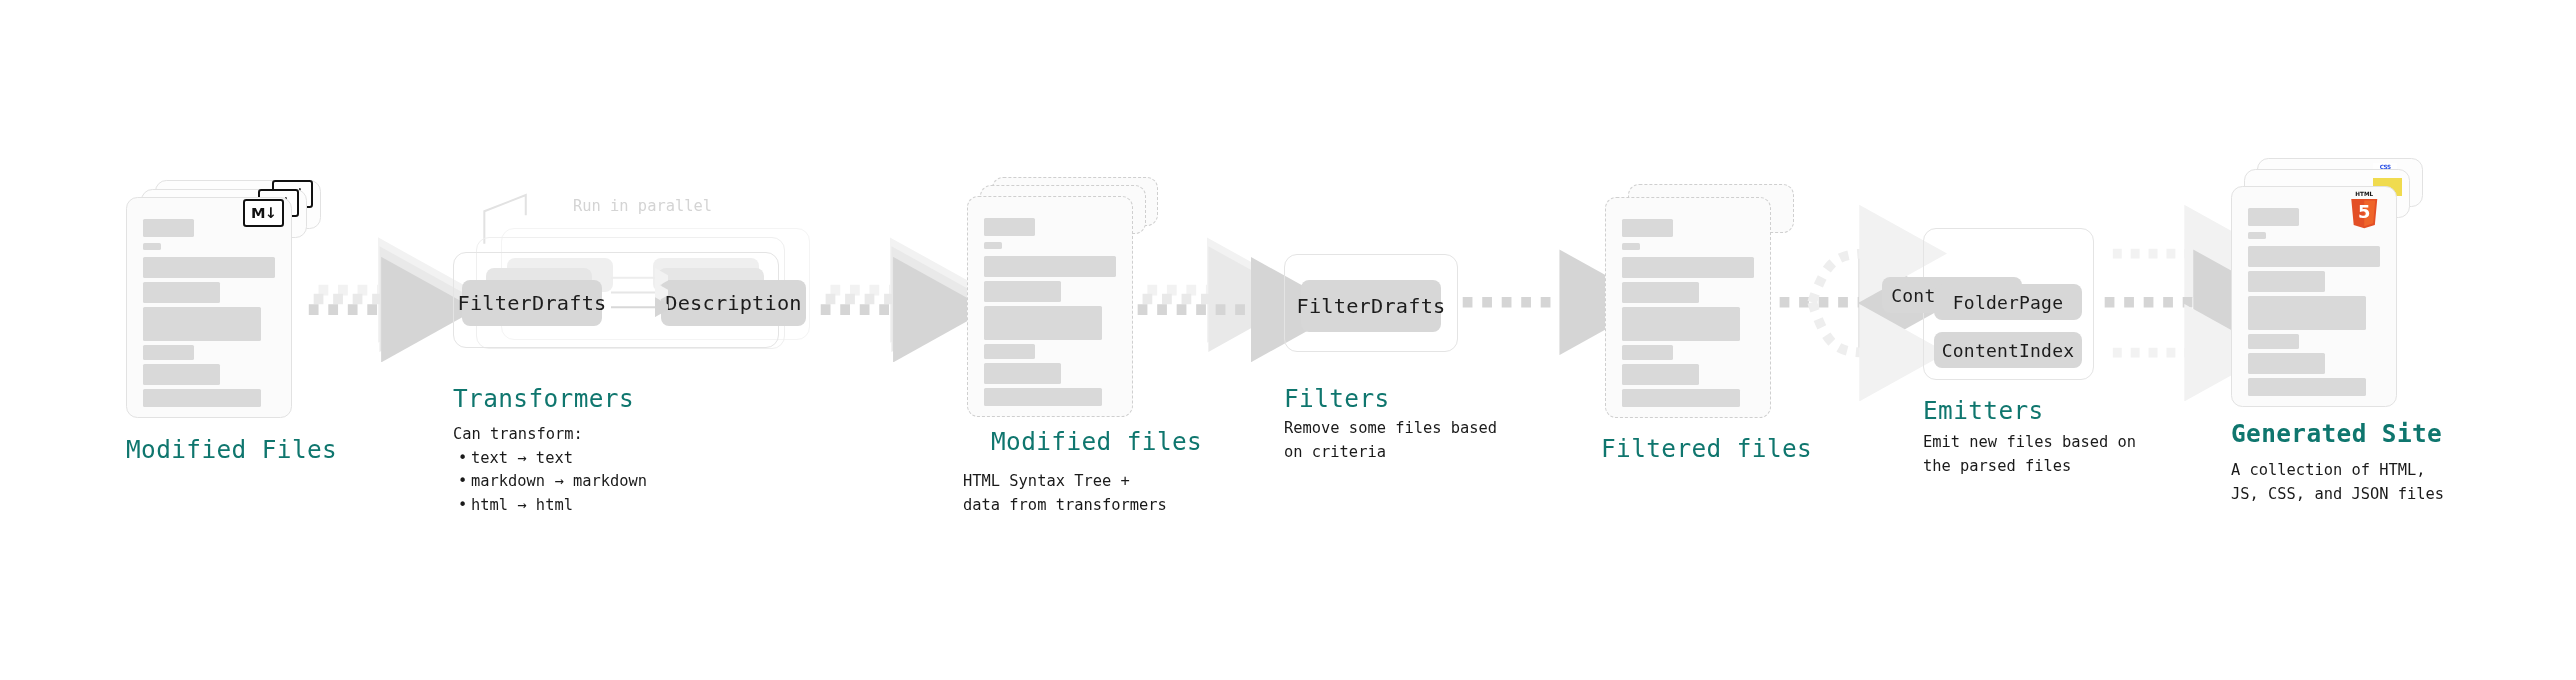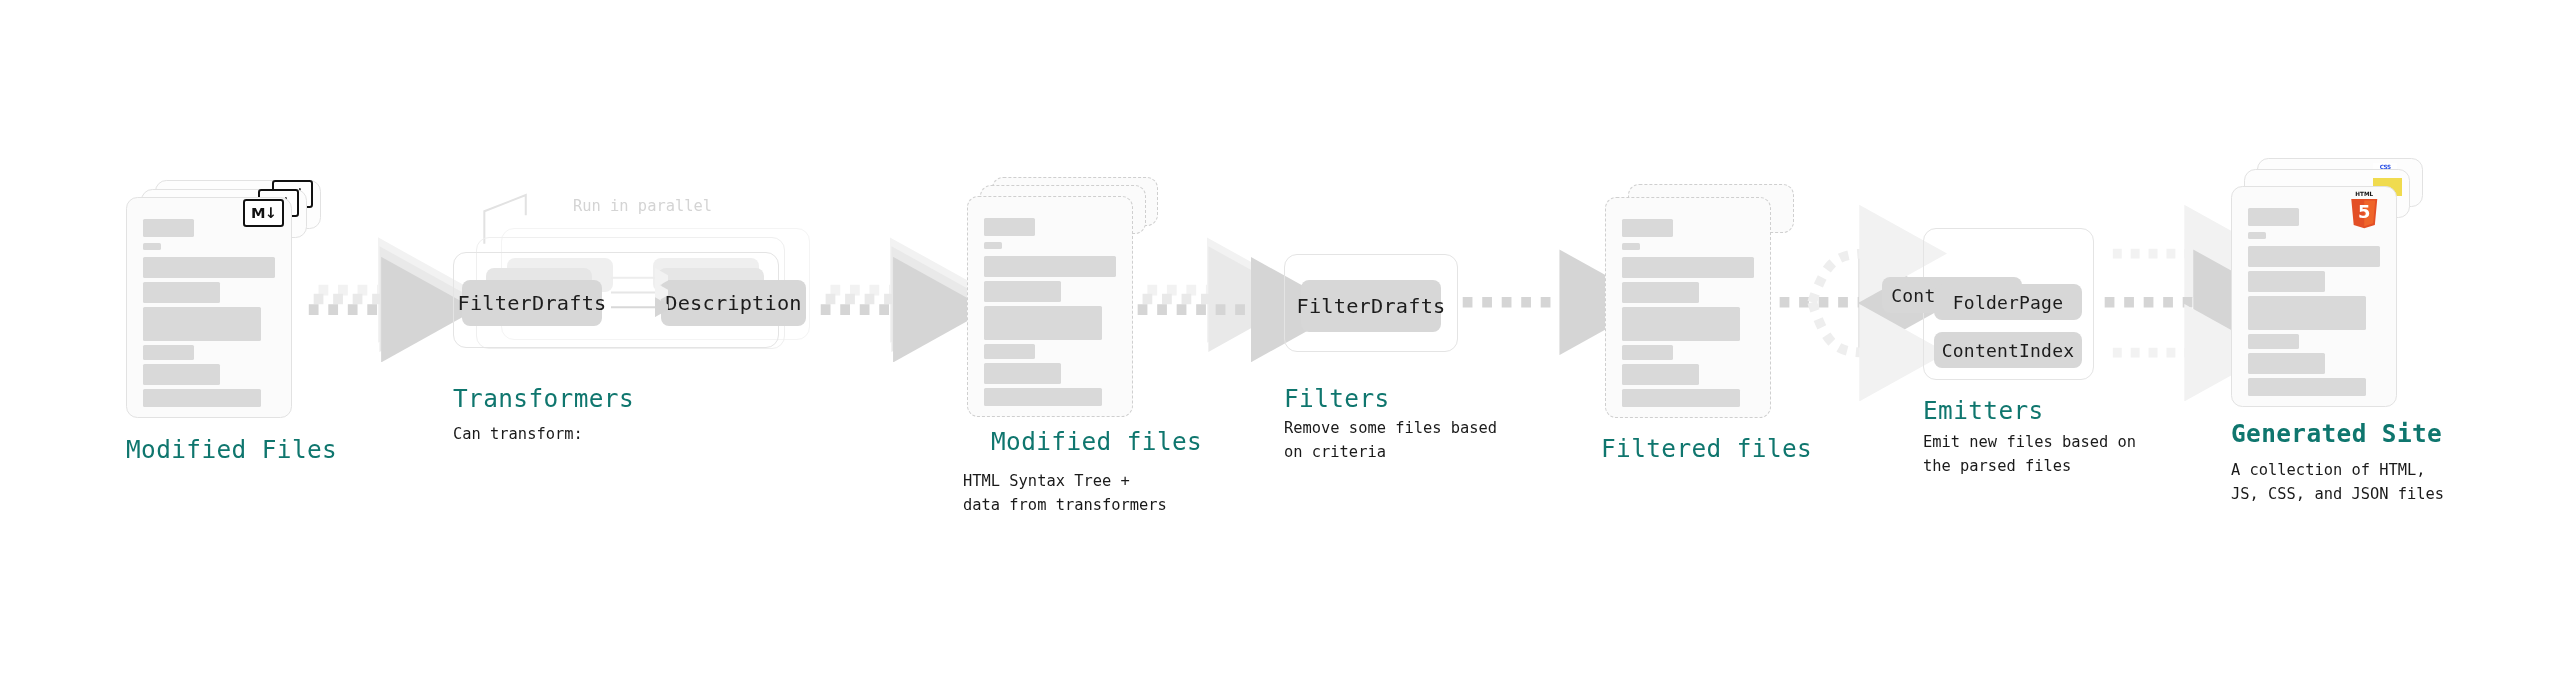--- a/index.html
+++ b/index.html
@@ -256,20 +256,25 @@
 
     <svg class="abs" style="left:611px; top:268px; width:57px; height:49px;" viewBox="0 0 70 60">
       <line x1="0" y1="12" x2="56" y2="12" stroke="#ededed" stroke-width="2.5" marker-end="url(#ah3)"></line>
       <line x1="0" y1="30" x2="56" y2="30" stroke="#e6e6e6" stroke-width="2.5" marker-end="url(#ah3)"></line>
       <line x1="0" y1="48" x2="56" y2="48" stroke="#d8d8d8" stroke-width="2.5" marker-end="url(#ah1)"></line>
     </svg>
 
     <div class="title" style="left:453px; top:384px;">Transformers</div>
     <div class="bullets" style="left:453px; top:423px;">
       <span class="lead">Can transform:</span>
+      <ul>
+        <li>text → text</li>
+        <li>markdown → markdown</li>
+        <li>html → html</li>
+      </ul>
     </div>
   </div>
 
   <div>
     <div class="card dashed" style="left:992px; top:177px; width:166px; height:49px;"></div>
     <div class="card dashed" style="left:980px; top:185px; width:166px; height:49px;"></div>
     <div class="card dashed" style="left:967px; top:196px; width:166px; height:221px;">
       <div class="sk" style="left:16.3px; top:21px; width:51px; height:18px;"></div>
       <div class="sk" style="left:16.3px; top:45px; width:18px; height:6.5px;"></div>
       <div class="sk" style="left:16.3px; top:59px; width:132px; height:21px;"></div>

